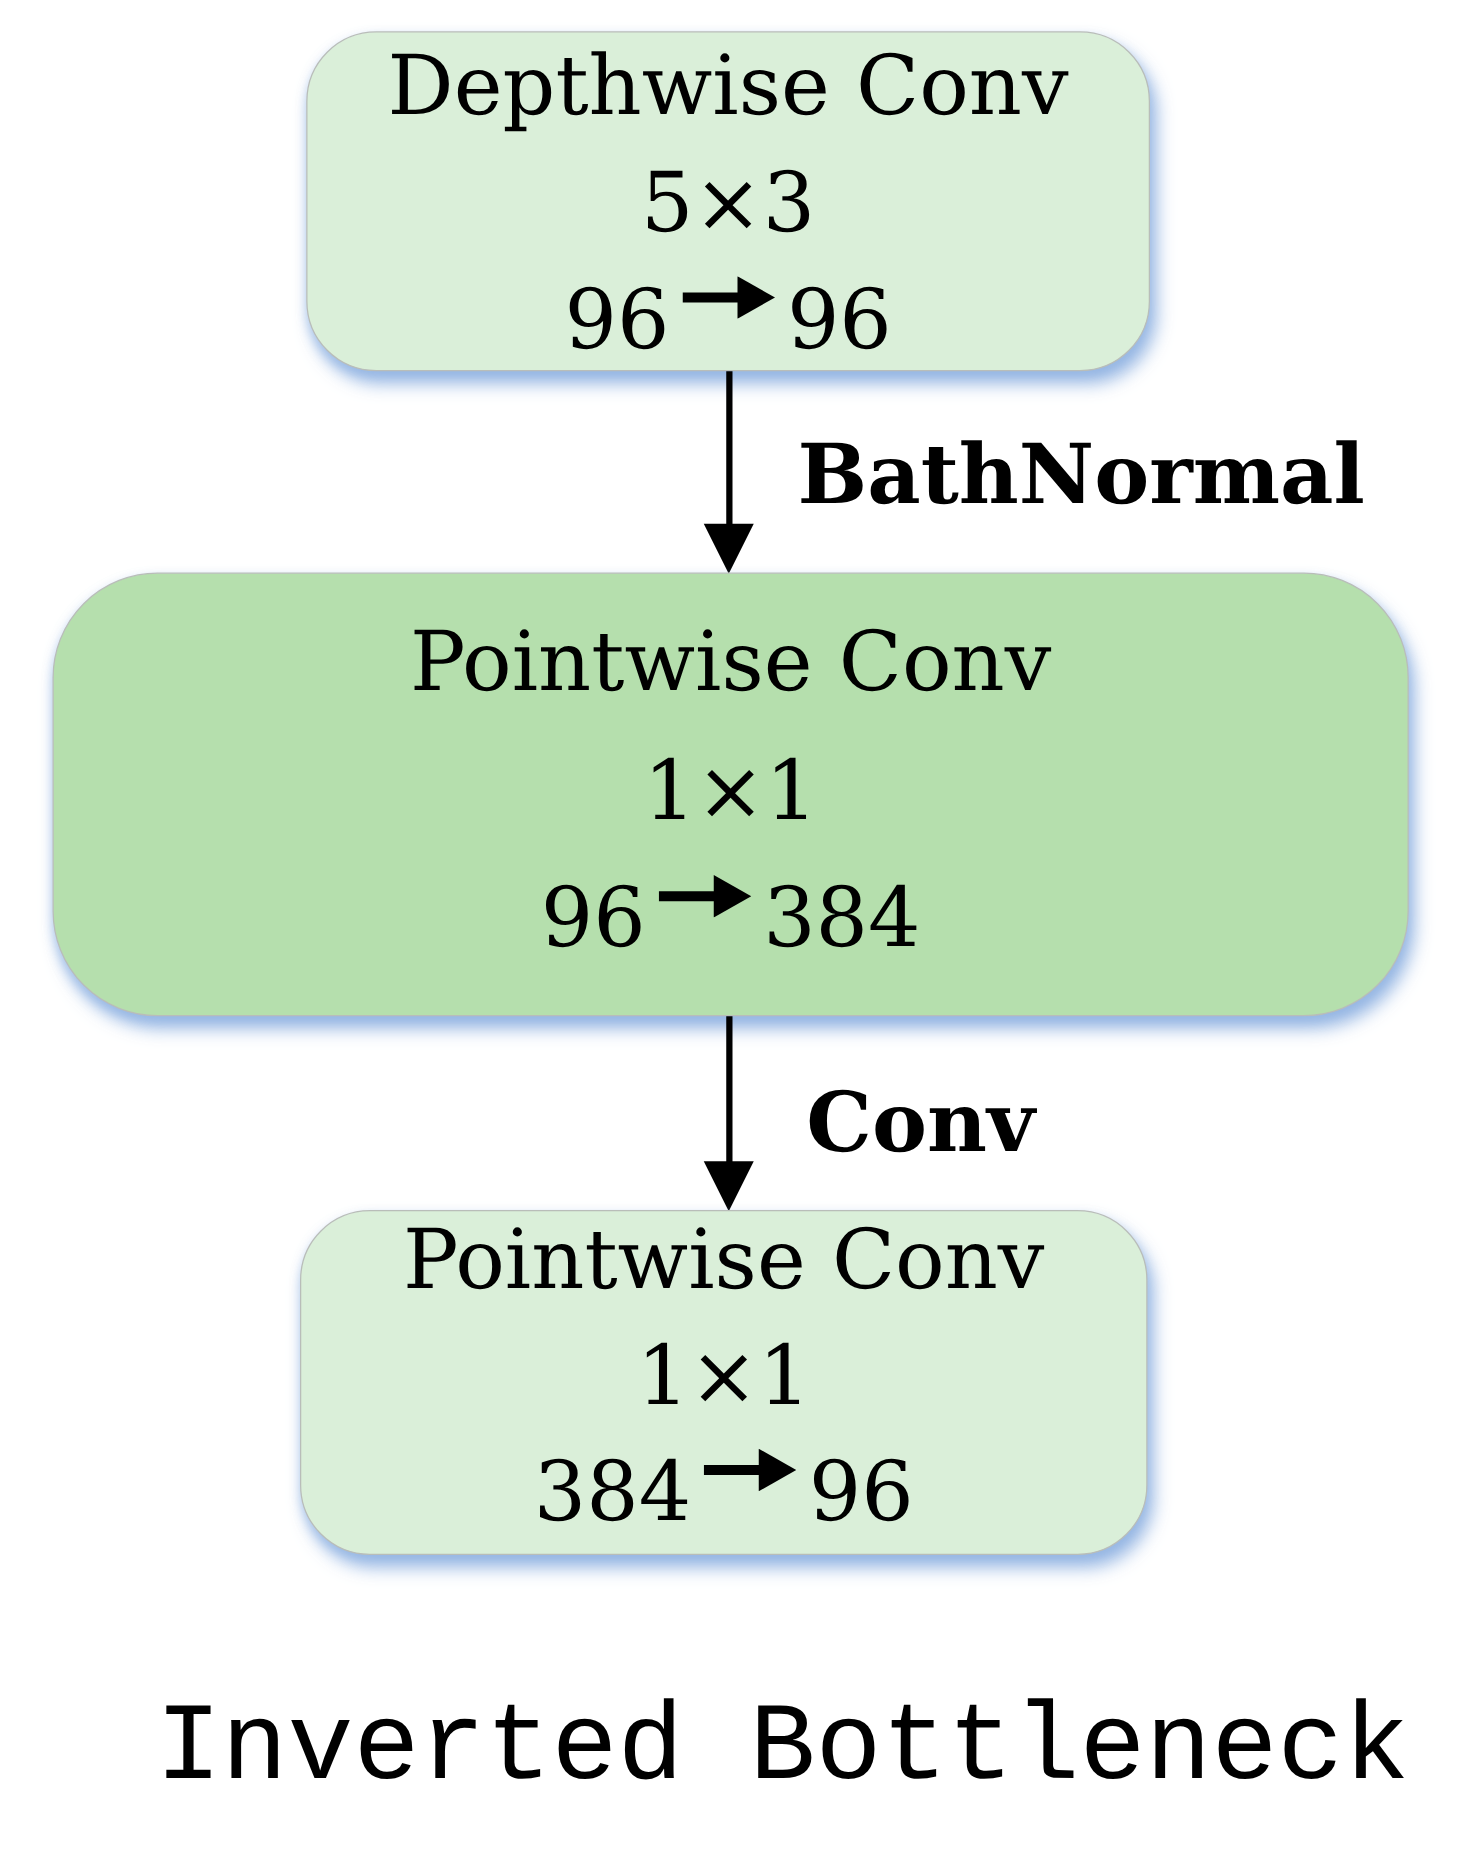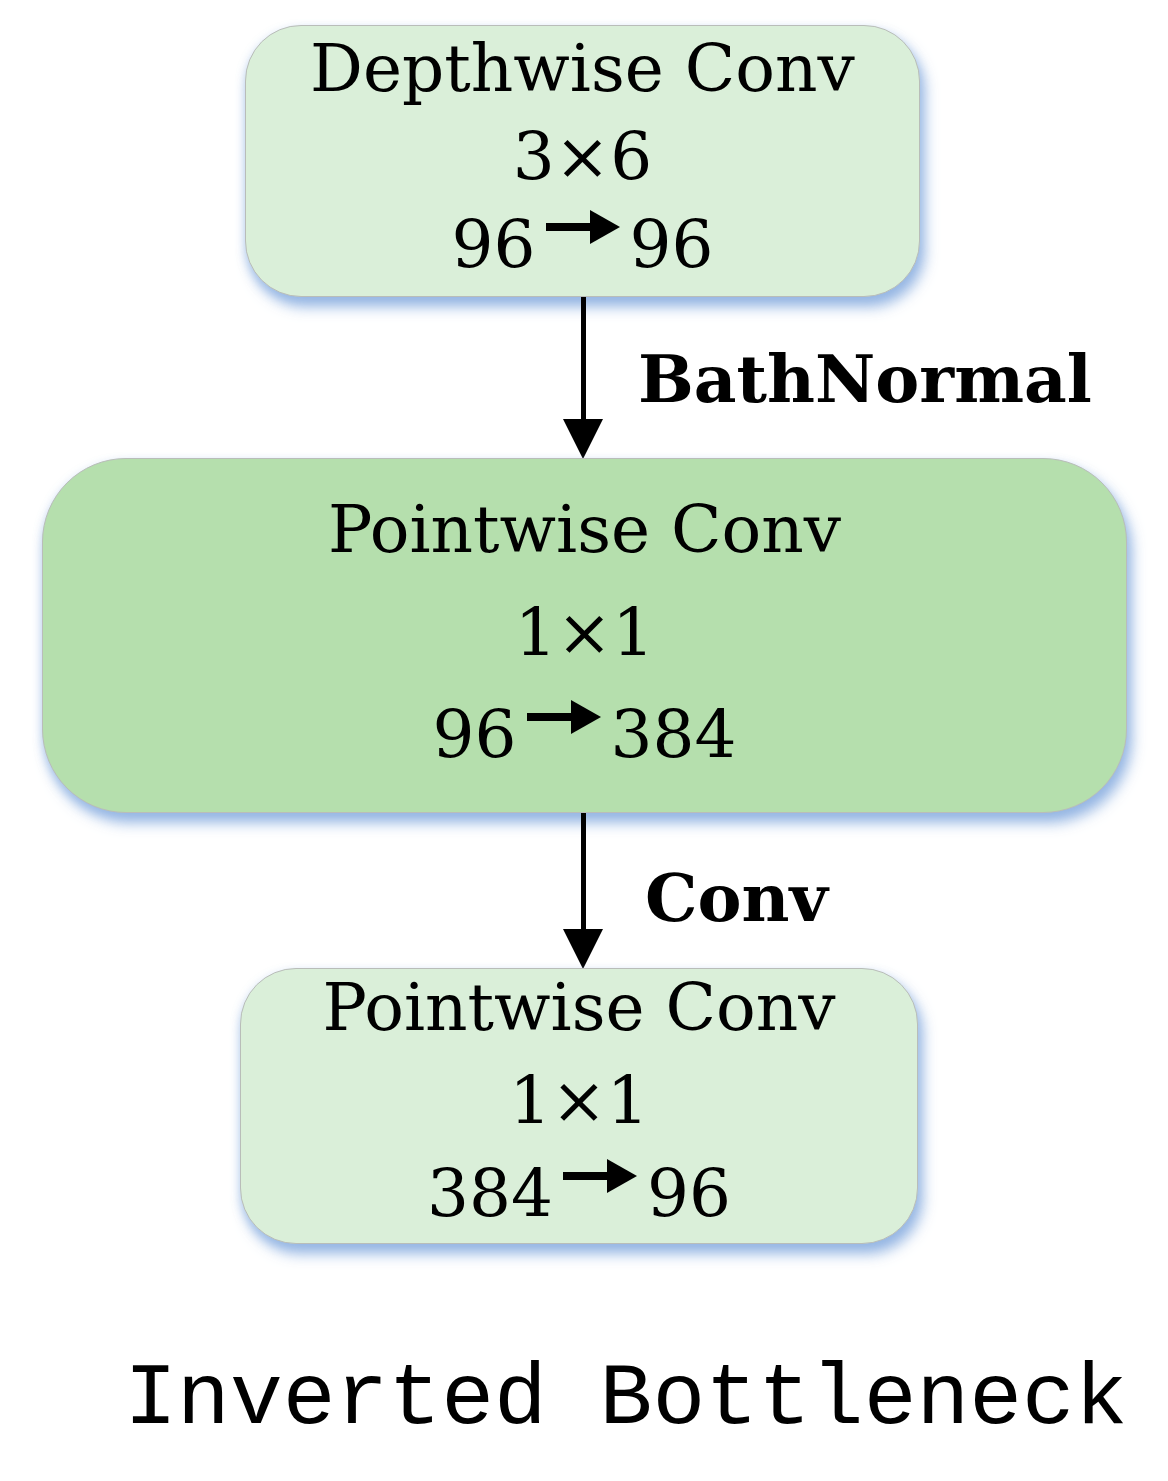--- a/index.html
+++ b/index.html
@@ -11,21 +11,21 @@
   .node{
     position:absolute;
     display:flex;flex-direction:column;align-items:center;justify-content:space-between;
     text-align:center;
     border:1px solid #b9bdb9;
     box-shadow:5px 10px 14px rgba(140,175,225,0.85), 0 4px 8px rgba(150,185,230,0.5);
   }
   .box-light{background:#daefd9;}
   .box-medium{background:#b5dfad;}
   .node .line{font-size:66px;line-height:1.12;white-space:nowrap;}
-  #box-1{left:245px;top:25px;width:675px;height:272px;border-radius:56px;padding:6px 0 14px;box-sizing:border-box;}
+  #box-1{left:245px;top:25px;width:675px;height:272px;border-radius:56px;padding:6px 0 3px;box-sizing:border-box;}
   #box-2{left:42px;top:458px;width:1085px;height:355px;border-radius:84px;padding:34px 0 40px;box-sizing:border-box;}
   #box-3{left:240px;top:968px;width:678px;height:276px;border-radius:56px;padding:2px 0 12px;box-sizing:border-box;}
 
   .chan{display:inline-flex;align-items:flex-start;gap:10px;}
   .chan svg{display:block;transform:translateY(2px);}
   .v-stem{position:absolute;background:#000;width:5px;}
   #stem-1{left:581px;top:297px;height:124px;}
   #head-1{position:absolute;left:563px;top:419px;width:0;height:0;
           border-left:20px solid transparent;border-right:20px solid transparent;border-top:40px solid #000;}
   #stem-2{left:581px;top:813px;height:118px;}
@@ -39,21 +39,21 @@
   .caption{
     position:absolute;left:84px;top:1352px;width:1084px;
     text-align:center;font-size:88px;line-height:1.1;white-space:nowrap;font-family:Liberation Mono, monospace;
   }
 </style>
 </head>
 <body>
 
 <div class="node box-light" id="box-1">
   <div class="line">Depthwise Conv</div>
-  <div class="line">3×6</div>
+  <div class="line">5×3</div>
   <div class="line chan">
     <span>96</span>
     <svg width="74" height="34" viewBox="0 0 74 34">
       <rect x="0" y="13" width="48" height="8" fill="#000"></rect>
       <polygon points="44,0 74,17 44,34" fill="#000"></polygon>
     </svg>
     <span>96</span>
   </div>
 </div>
 

